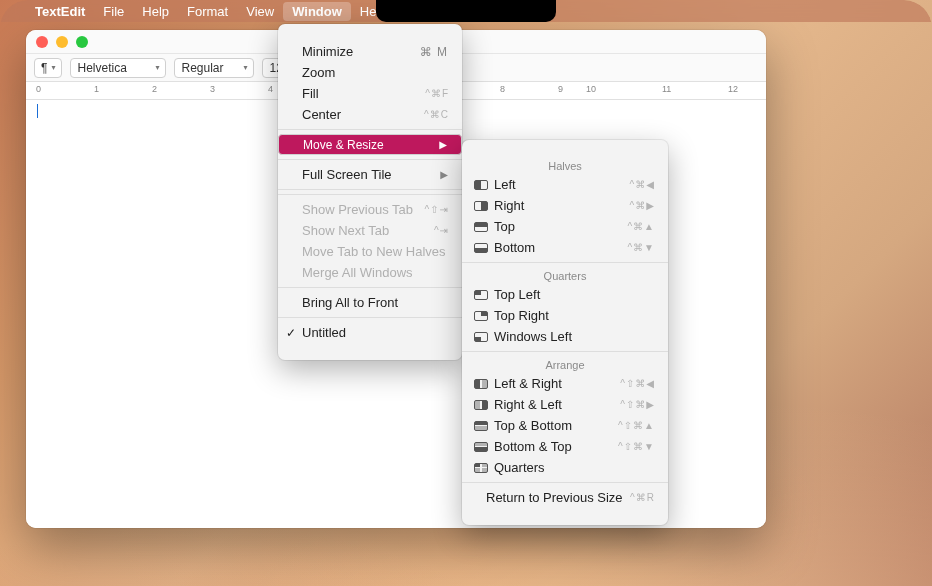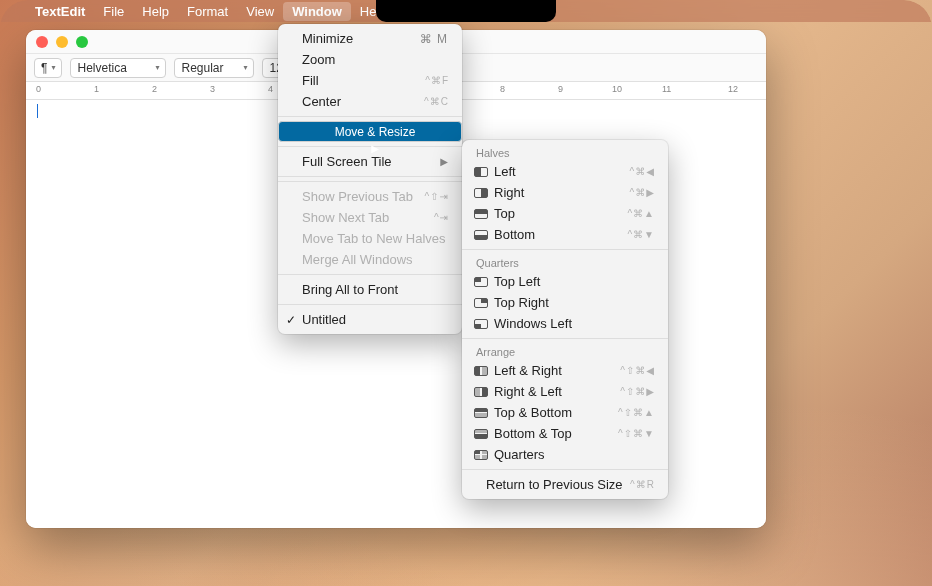--- a/index.html
+++ b/index.html
@@ -62,32 +62,32 @@
   .sq { width:16px; height:16px; border:1px solid #ccc; border-radius:2px; background:#fff;}
   .vsep { width:1px; height:18px; background:#ddd; }
   .ruler { height:18px; background:#fff; border-bottom:1px solid #e0e0e0; position:relative; font-size:9px; color:#888;}
   .ruler .tick { position:absolute; top:2px; }
   .doc { position:absolute; top:70px; left:0; right:0; bottom:0; background:#fff;}
   .cursor { position:absolute; top:4px; left:11px; width:1px; height:14px; background:#1a6dd6;}
   
   .menu {
     position:absolute; background:#f3f3f3; border-radius:7px;
     box-shadow: 0 10px 30px rgba(0,0,0,0.3), 0 0 0 1px rgba(0,0,0,0.08);
-    padding:4px 0; font-size:13px; color:#222; z-index:60;
+    padding:17px 0; font-size:13px; color:#222; z-index:60;
   }
   .mi { display:flex; align-items:center; padding:3px 14px 3px 24px; position:relative; height:21px;}
   .mi .lab { flex:1; }
   .mi .sc { color:#888; font-size:12px; letter-spacing:1px;}
   .mi.disabled { color:#b0b0b0; }
-  .mi.sel { background:#0369a1; color:#fff;flex-direction:column; }
+  .mi.sel { background:#be185d; color:#fff; }
   .mi .arrow { color:#888; font-size:10px;}
   .mi.sel .arrow { color:#fff; }
   .mi .chk { position:absolute; left:8px; font-size:12px;}
   .msep { height:1px; background:#ddd; margin:4px 0;}
-  .mhead { padding:3px 14px 2px 14px; font-size:11px; color:#8a8a8a; }
+  .mhead { padding:3px 14px 2px 14px; font-size:11px; color:#8a8a8a;text-align:center; }
   .mi .iconbox { display:inline-block; width:14px; height:10px; border:1.2px solid #555; border-radius:2px; position:relative; margin-right:6px; margin-left:-12px;}
   .iconbox .fill { position:absolute; background:#555; }
   .sc-icons { display:flex; gap:1px; align-items:center; color:#999; font-size:10px;}
   .sc-icons span{opacity:0.7;}
 </style>
 </head>
 <body>
 
 <div class="bg-wave"></div>
 <div class="notch"></div>
@@ -143,21 +143,21 @@
     <span class="tick" style="left:10px">0</span>
     <span class="tick" style="left:68px">1</span>
     <span class="tick" style="left:126px">2</span>
     <span class="tick" style="left:184px">3</span>
     <span class="tick" style="left:242px">4</span>
     <span class="tick" style="left:300px">5</span>
     <span class="tick" style="left:358px">6</span>
     <span class="tick" style="left:416px">7</span>
     <span class="tick" style="left:474px">8</span>
     <span class="tick" style="left:532px">9</span>
-    <span class="tick" style="left:586px">10</span>
+    <span class="tick" style="left:560px">10</span>
     <span class="tick" style="left:636px">11</span>
     <span class="tick" style="left:702px">12</span>
   </div>
   <div class="doc">
     <div class="cursor"></div>
   </div>
 </div>
 
 <div class="menu" style="top:24px; left:278px; width:184px;">
   <div class="mi">

